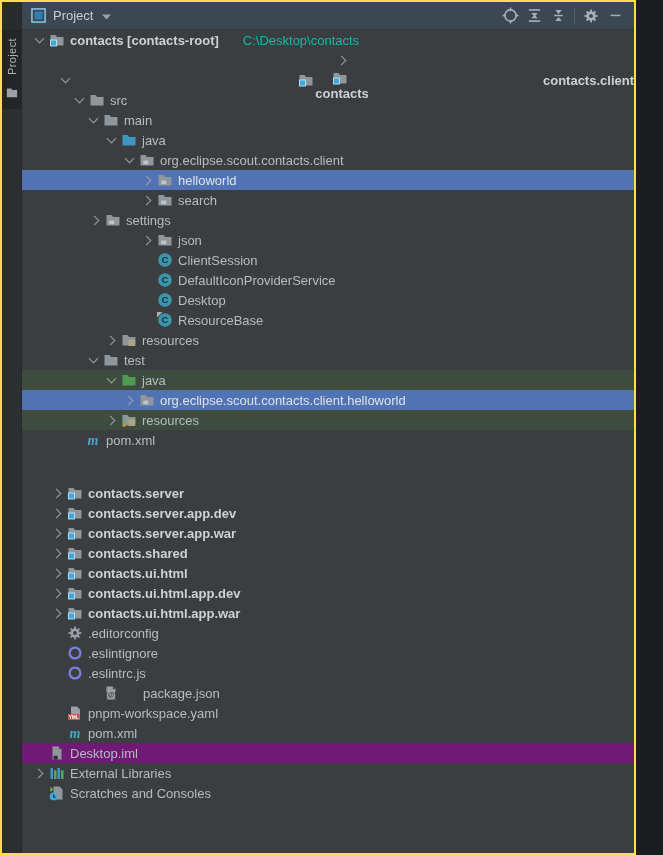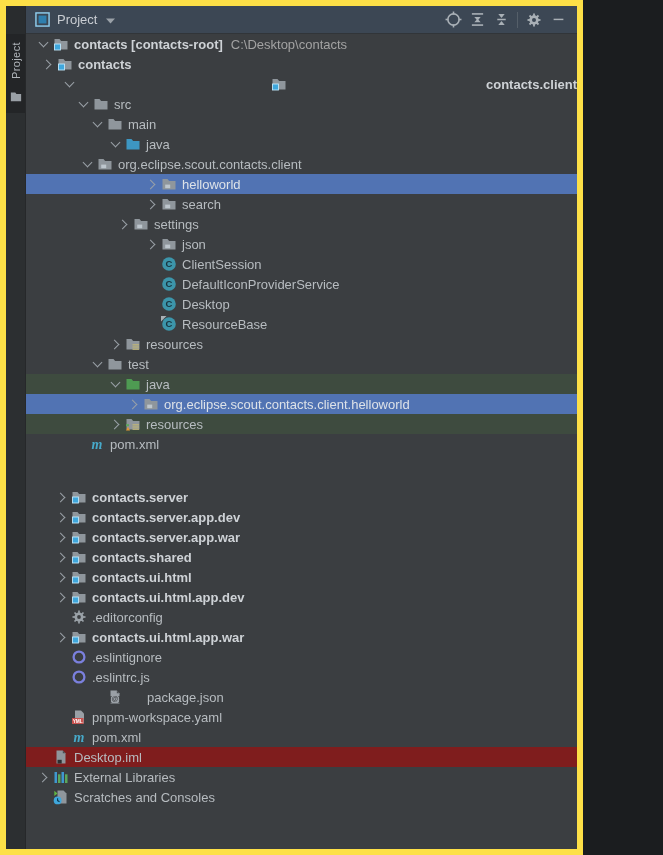--- a/index.html
+++ b/index.html
@@ -1,19 +1,19 @@
 <!DOCTYPE html>
 <html><head>
 <meta charset="utf-8">
 <style>
   html,body{margin:0;padding:0;background:#1b1d1f;}
   *{box-sizing:border-box;}
   #app{
-    width:583px;height:855px;
-    border:6px solid #fde047;
+    width:636px;height:855px;
+    border:2px solid #fde047;
     background:#3b3e41;
     display:flex;
     font-family:"Liberation Sans",sans-serif;
     overflow:hidden;
     position:relative;
   }
   
   .stripe{width:20px;background:#2c2f31;border-right:1px solid #26282a;display:flex;flex-direction:column;align-items:center;flex:none;}
   .stripe-spacer{height:28px;width:100%;background:#292c2e;flex:none;}
   .stripe-tab{width:100%;background:#232527;display:flex;flex-direction:column;align-items:center;padding:8px 0 7px 0;cursor:pointer;}
@@ -27,30 +27,30 @@
   .header-caret{display:flex;margin-left:9px;margin-top:2px;}
   .header-spacer{flex:1;}
   .hbtn{width:24px;height:22px;display:flex;align-items:center;justify-content:center;border-radius:3px;cursor:pointer;}
   .hsep{width:1px;height:16px;background:#555f69;margin:0 4px;}
   
   .tree{flex:1;overflow:hidden;padding-top:0;font-size:13px;color:#b7bcc0;}
   .row{height:20px;display:flex;align-items:center;white-space:nowrap;cursor:default;}
   .row.selected{background:#5173b3;}
   .row.selected .label{color:#dde2e8;}
   .row.test{background:#3e4b3f;}
-  .row.modified{background:#7f1d1d;}
+  .row.modified{background:#701a75;}
   .chev{width:18px;height:20px;display:flex;align-items:center;justify-content:center;flex:none;}
   .chevron{width:7px;height:7px;border-right:1.5px solid #9aa1a7;border-bottom:1.5px solid #9aa1a7;display:inline-block;}
   .chevron.closed{transform:rotate(-45deg);margin-left:-2px;}
   .chevron.open{transform:rotate(45deg);margin-top:-3px;}
   .icon{width:17px;height:16px;margin-right:5px;display:flex;align-items:center;justify-content:center;flex:none;}
   .icon svg{display:block;}
   .label{color:#b7bcc0;}
   .label.bold{font-weight:bold;color:#ced2d6;}
-  .annotation{color:#a3a3a3;margin-left:8px;}
+  .annotation{color:#14b8a6;margin-left:24px;}
 </style>
 </head>
 <body>
 
 <div id="app">
 
   <div class="stripe">
     <div class="stripe-spacer"></div>
     <div class="stripe-tab">
       <span class="stripe-tab-label">Project</span>
@@ -133,21 +133,21 @@
           </span>
           <span class="icon">
             <svg width="16" height="16" viewBox="0 0 16 16">
               <path d="M1.5 3h5l1.6 2h6.4v8.5H1.5z" fill="#8f969c"></path>
               <rect x="1.5" y="8" width="6" height="6" fill="#3fa7dc" stroke="#bfe6fa" stroke-width="0.9"></rect>
             </svg>
           </span>
           <span class="label bold">contacts [contacts-root]</span>
           <span class="annotation">C:\Desktop\contacts</span>
         </div>
-        <div class="row" style="padding-left: 12px;">
+        <div class="row" style="padding-left: 28px; flex-direction: column;">
           <span class="chev">
             <span class="chevron closed"></span>
           </span>
           <span class="icon">
             <svg width="16" height="16" viewBox="0 0 16 16">
               <path d="M1.5 3h5l1.6 2h6.4v8.5H1.5z" fill="#8f969c"></path>
               <rect x="1.5" y="8" width="6" height="6" fill="#3fa7dc" stroke="#bfe6fa" stroke-width="0.9"></rect>
             </svg>
           </span>
           <span class="label bold">contacts</span>
@@ -190,21 +190,21 @@
           <span class="chev">
             <span class="chevron open"></span>
           </span>
           <span class="icon">
             <svg width="16" height="16" viewBox="0 0 16 16">
               <path d="M1.5 3h5l1.6 2h6.4v8.5H1.5z" fill="#3d96c2"></path>
             </svg>
           </span>
           <span class="label">java</span>
         </div>
-        <div class="row" style="padding-left: 52px;">
+        <div class="row" style="padding-left: 98px;">
           <span class="chev">
             <span class="chevron open"></span>
           </span>
           <span class="icon">
             <svg width="16" height="16" viewBox="0 0 16 16">
               <path d="M1.5 3h5l1.6 2h6.4v8.5H1.5z" fill="#8f969c"></path>
               <rect x="4.2" y="8.6" width="5" height="3.6" fill="#bdc6cd"></rect>
             </svg>
           </span>
           <span class="label">org.eclipse.scout.contacts.client</span>
@@ -226,21 +226,21 @@
             <span class="chevron closed"></span>
           </span>
           <span class="icon">
             <svg width="16" height="16" viewBox="0 0 16 16">
               <path d="M1.5 3h5l1.6 2h6.4v8.5H1.5z" fill="#8f969c"></path>
               <rect x="4.2" y="8.6" width="5" height="3.6" fill="#bdc6cd"></rect>
             </svg>
           </span>
           <span class="label">search</span>
         </div>
-        <div class="row" style="padding-left: 88px;">
+        <div class="row" style="padding-left: 64px;">
           <span class="chev">
             <span class="chevron closed"></span>
           </span>
           <span class="icon">
             <svg width="16" height="16" viewBox="0 0 16 16">
               <path d="M1.5 3h5l1.6 2h6.4v8.5H1.5z" fill="#8f969c"></path>
               <rect x="4.2" y="8.6" width="5" height="3.6" fill="#bdc6cd"></rect>
             </svg>
           </span>
           <span class="label">settings</span>
@@ -439,48 +439,48 @@
           <span class="chev">
             <span class="chevron closed"></span>
           </span>
           <span class="icon">
             <svg width="16" height="16" viewBox="0 0 16 16">
               <path d="M1.5 3h5l1.6 2h6.4v8.5H1.5z" fill="#8f969c"></path>
               <rect x="1.5" y="8" width="6" height="6" fill="#3fa7dc" stroke="#bfe6fa" stroke-width="0.9"></rect>
             </svg>
           </span>
           <span class="label bold">contacts.ui.html.app.dev</span>
+        </div>
+        <div class="row" style="padding-left: 26px;">
+          <span class="chev">
+            <span class="chevron closed"></span>
+          </span>
+          <span class="icon">
+            <svg width="16" height="16" viewBox="0 0 16 16">
+              <path d="M1.5 3h5l1.6 2h6.4v8.5H1.5z" fill="#8f969c"></path>
+              <rect x="1.5" y="8" width="6" height="6" fill="#3fa7dc" stroke="#bfe6fa" stroke-width="0.9"></rect>
+            </svg>
+          </span>
+          <span class="label bold">contacts.ui.html.app.war</span>
         </div>
         <div class="row" style="padding-left: 26px;">
           <span class="chev"></span>
           <span class="icon">
             <svg width="16" height="16" viewBox="0 0 16 16">
               <g stroke="#9aa1a7" stroke-width="1.7">
                 <line x1="8" y1="1.5" x2="8" y2="14.5"></line>
                 <line x1="1.5" y1="8" x2="14.5" y2="8"></line>
                 <line x1="3.5" y1="3.5" x2="12.5" y2="12.5"></line>
                 <line x1="12.5" y1="3.5" x2="3.5" y2="12.5"></line>
               </g>
               <circle cx="8" cy="8" r="4.5" fill="#9aa1a7"></circle>
               <circle cx="8" cy="8" r="1.9" fill="#3b3e41"></circle>
             </svg>
           </span>
           <span class="label">.editorconfig</span>
-        </div>
-        <div class="row" style="padding-left: 26px;">
-          <span class="chev">
-            <span class="chevron closed"></span>
-          </span>
-          <span class="icon">
-            <svg width="16" height="16" viewBox="0 0 16 16">
-              <path d="M1.5 3h5l1.6 2h6.4v8.5H1.5z" fill="#8f969c"></path>
-              <rect x="1.5" y="8" width="6" height="6" fill="#3fa7dc" stroke="#bfe6fa" stroke-width="0.9"></rect>
-            </svg>
-          </span>
-          <span class="label bold">contacts.ui.html.app.war</span>
         </div>
         <div class="row" style="padding-left: 26px;">
           <span class="chev"></span>
           <span class="icon">
             <svg width="16" height="16" viewBox="0 0 16 16">
               <circle cx="8" cy="8" r="5.4" fill="none" stroke="#7b80dd" stroke-width="2.3"></circle>
             </svg>
           </span>
           <span class="label">.eslintignore</span>
         </div>

